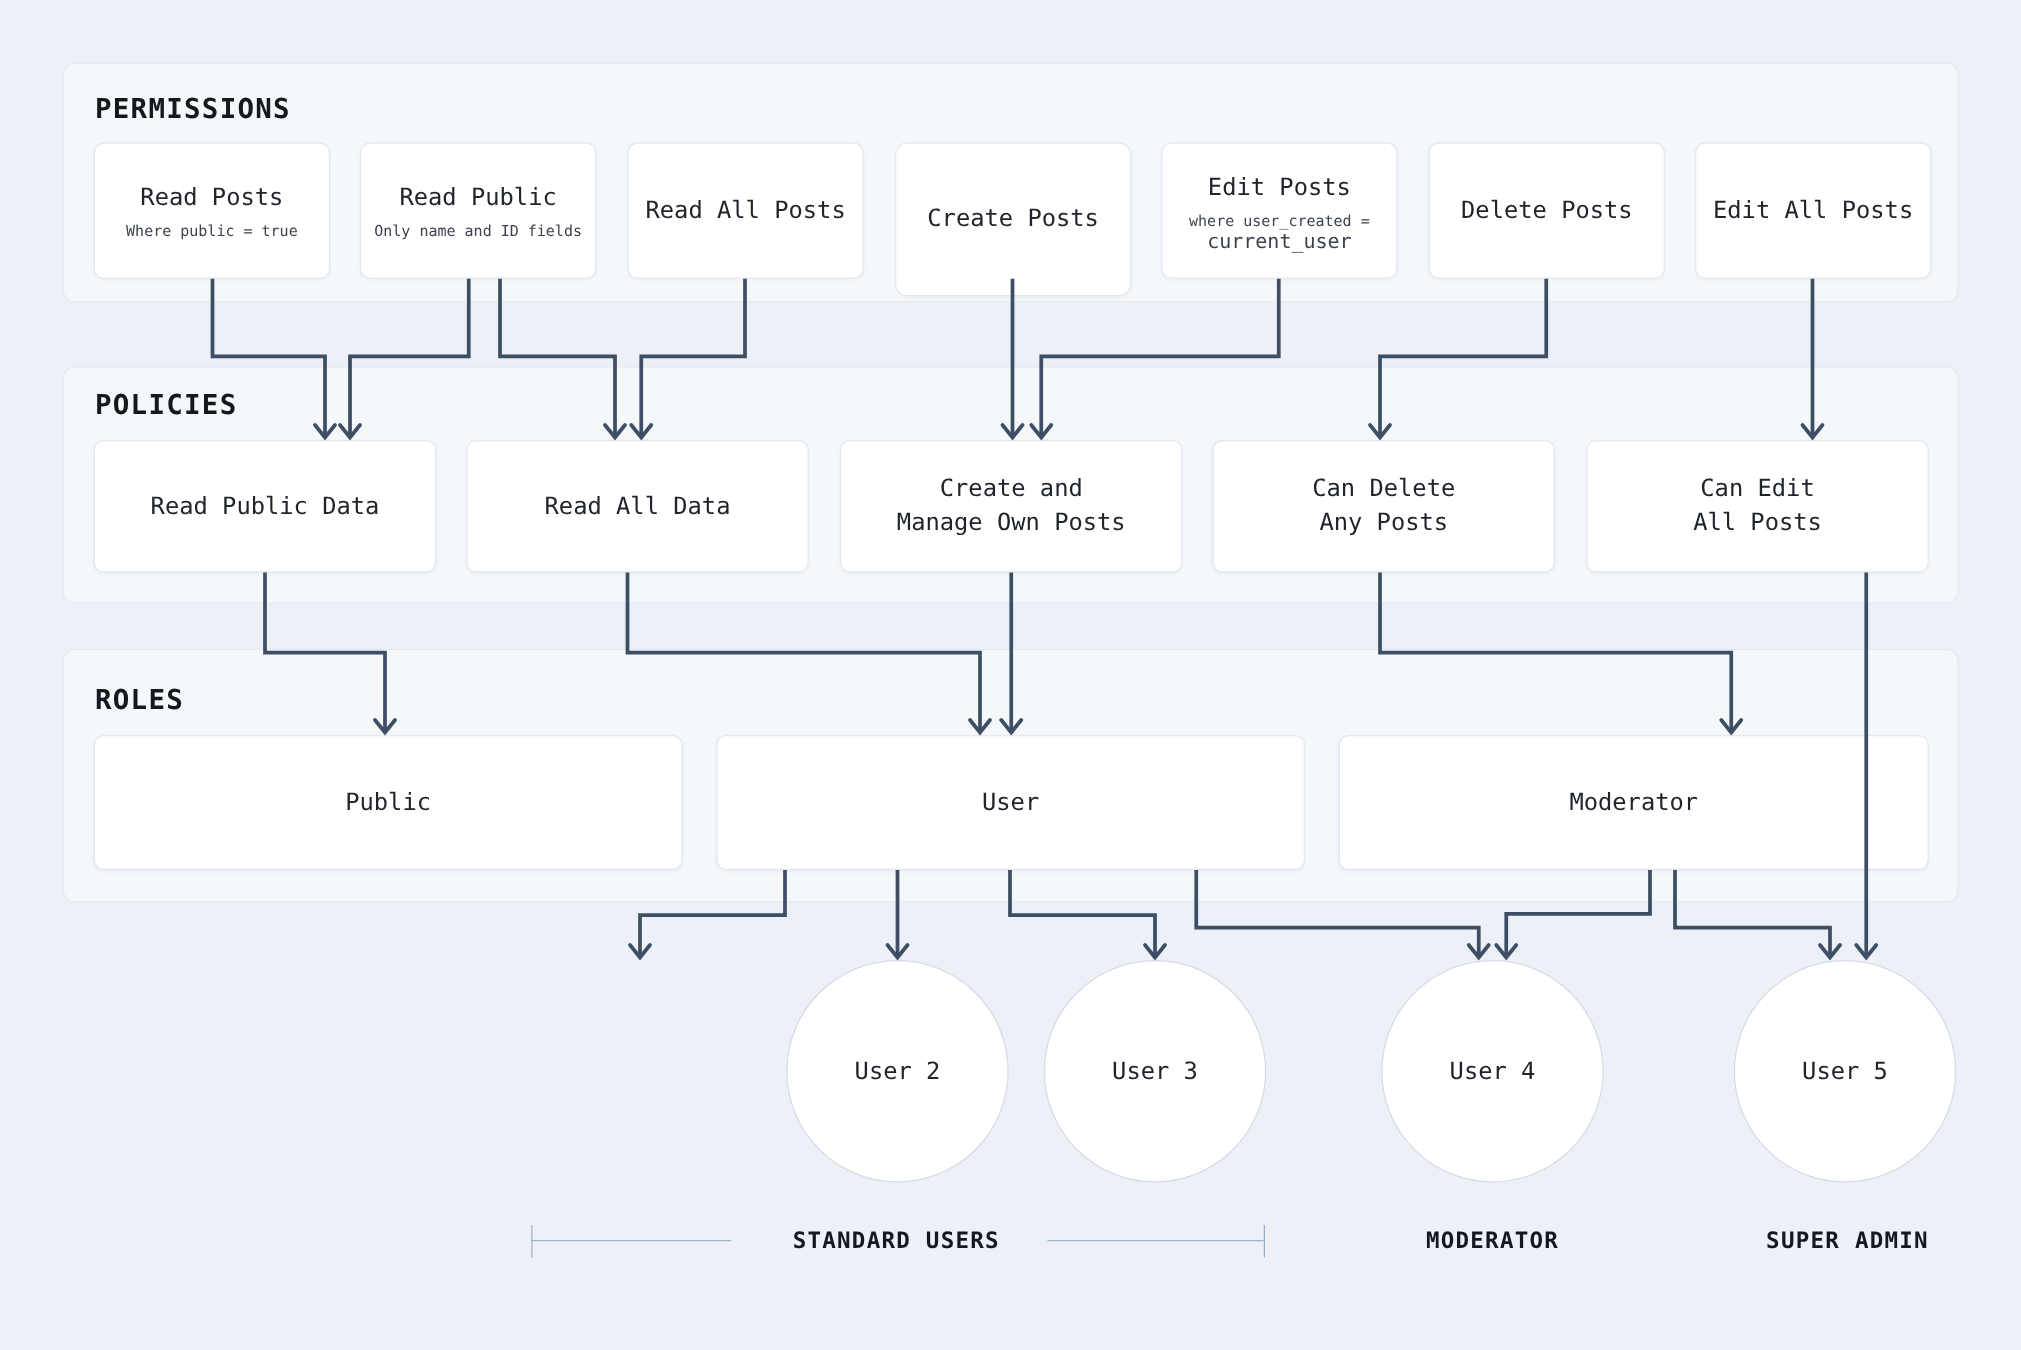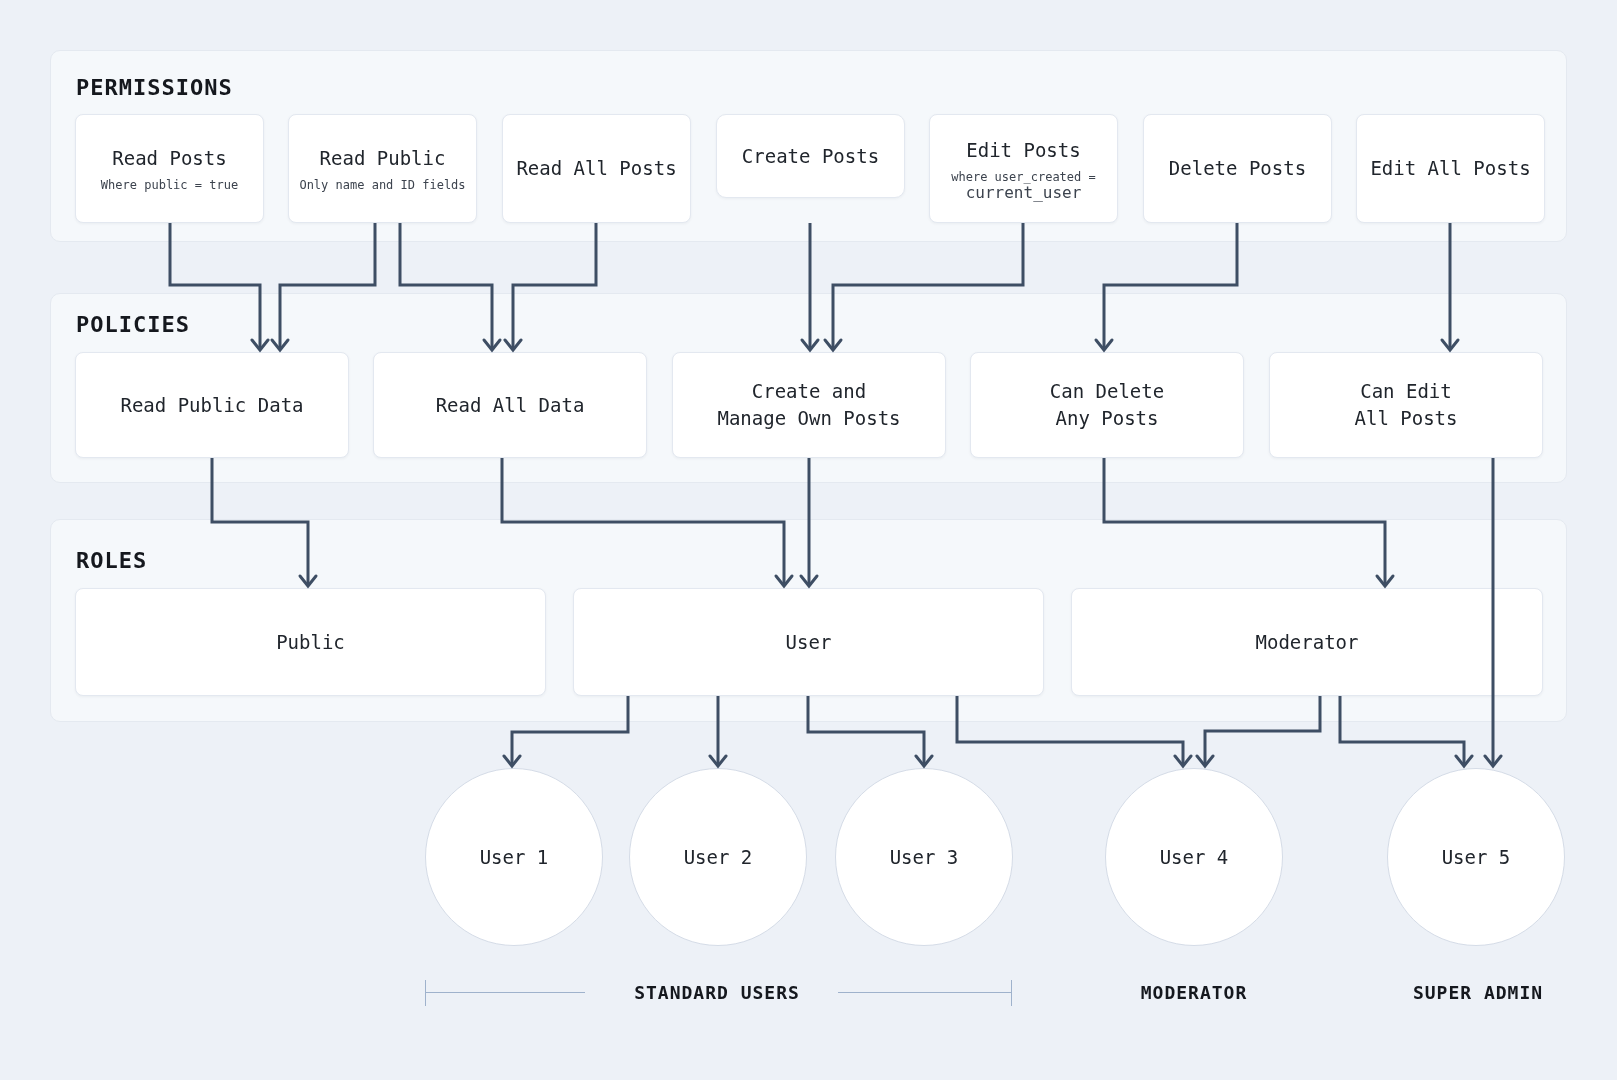--- a/index.html
+++ b/index.html
@@ -122,21 +122,21 @@
     <div class="lbl">Read Posts</div>
     <div class="sub">Where public = true</div>
   </div>
   <div class="node" style="left:288px;top:114px;width:189px;height:109px;">
     <div class="lbl">Read Public</div>
     <div class="sub">Only name and ID fields</div>
   </div>
   <div class="node" style="left:502px;top:114px;width:189px;height:109px;align-items:center;">
     <div class="lbl">Read All Posts</div>
   </div>
-  <div class="node" style="left:716px;top:114px;width:189px;height:84px;border-radius:10px;">
+  <div class="node" style="left:716px;top:114px;width:189px;height:123px;border-radius:10px;">
     <div class="lbl">Create Posts</div>
   </div>
   <div class="node" style="left:929px;top:114px;width:189px;height:109px;">
     <div class="lbl">Edit Posts</div>
     <div class="sub">where user_created =</div>
     <div class="sub2">current_user</div>
   </div>
   <div class="node" style="left:1143px;top:114px;width:189px;height:109px;">
     <div class="lbl">Delete Posts</div>
   </div>
@@ -166,23 +166,20 @@
   <div class="node" style="left:75px;top:588px;width:471px;height:108px;">
     <div class="lbl">Public</div>
   </div>
   <div class="node" style="left:573px;top:588px;width:471px;height:108px;">
     <div class="lbl">User</div>
   </div>
   <div class="node" style="left:1071px;top:588px;width:472px;height:108px;">
     <div class="lbl">Moderator</div>
   </div>
 
-  <div class="circle" style="left:425px;top:768px;">
-    <div class="lbl">User 1</div>
-  </div>
   <div class="circle" style="left:629px;top:768px;">
     <div class="lbl">User 2</div>
   </div>
   <div class="circle" style="left:835px;top:768px;">
     <div class="lbl">User 3</div>
   </div>
   <div class="circle" style="left:1105px;top:768px;">
     <div class="lbl">User 4</div>
   </div>
   <div class="circle" style="left:1387px;top:768px;">

